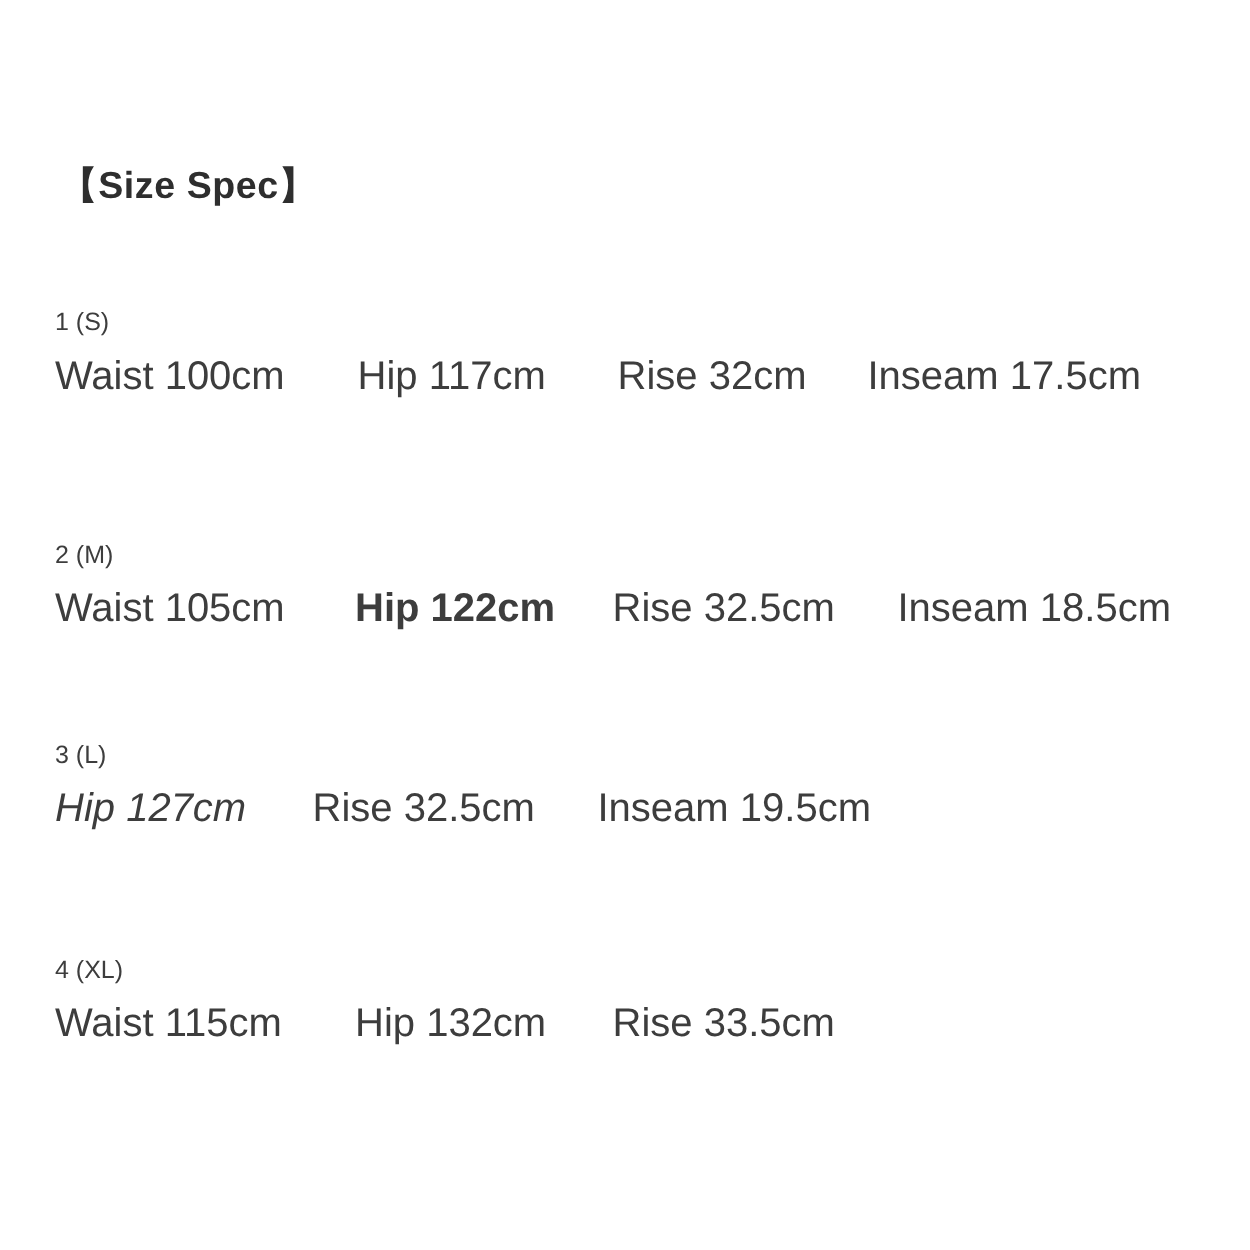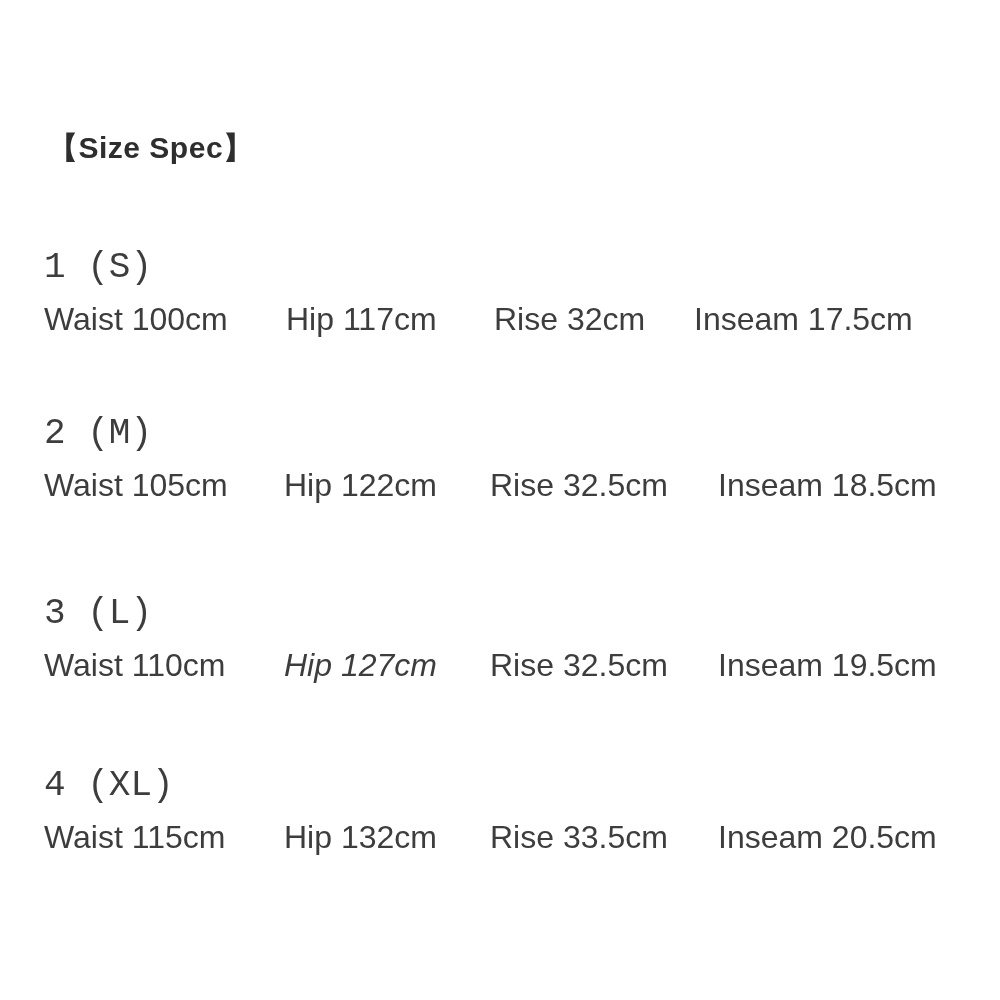--- a/index.html
+++ b/index.html
@@ -30,49 +30,48 @@
     letter-spacing: 0.5px;
     color: #2e2e2e;
     white-space: nowrap;
   }
   .size-block {
     position: absolute;
     left: 44px;
     width: 930px;
   }
   .size-name {
-    font-size: 36px;
+    font-size: 20px;
     color: #3d3d3d;
     line-height: 1.2;
     white-space: nowrap;
-    font-family: Liberation Mono, monospace;
   }
   .measure-row {
     margin-top: 12px;
     font-size: 32px;
     color: #3d3d3d;
     white-space: nowrap;
     display: flex;
   }
   .measure-cell {
     display: inline-block;
   }
   .block-0 { top: 246px; }
-  .block-1 { top: 412px; }
+  .block-1 { top: 432px; }
   .block-2 { top: 592px; }
   .block-3 { top: 764px; }
 
   
   .block-0 .m0 { width: 242px; }
   .block-0 .m1 { width: 208px; }
   .block-0 .m2 { width: 200px; }
   .block-0 .m3 { width: auto; }
 
   .block-1 .m0 { width: 240px; }
-  .block-1 .m1 { width: 206px; }
+  .block-1 .m1 { width: 206px; font-weight: bold; }
   .block-1 .m2 { width: 228px; }
   .block-1 .m3 { width: auto; }
 
   .block-2 .m0 { width: 240px; }
   .block-2 .m1 { width: 206px; font-style: italic; }
   .block-2 .m2 { width: 228px; }
   .block-2 .m3 { width: auto; }
 
   .block-3 .m0 { width: 240px; }
   .block-3 .m1 { width: 206px; }
@@ -102,30 +101,28 @@
       <span class="measure-cell m0">Waist 105cm</span>
       <span class="measure-cell m1">Hip 122cm</span>
       <span class="measure-cell m2">Rise 32.5cm</span>
       <span class="measure-cell m3">Inseam 18.5cm</span>
     </div>
   </div>
 
   <div class="size-block block-2">
     <div class="size-name">3 (L)</div>
     <div class="measure-row">
-      <span class="measure-cell m0">Waist 110cm</span>
       <span class="measure-cell m1">Hip 127cm</span>
       <span class="measure-cell m2">Rise 32.5cm</span>
       <span class="measure-cell m3">Inseam 19.5cm</span>
     </div>
   </div>
 
   <div class="size-block block-3">
     <div class="size-name">4 (XL)</div>
     <div class="measure-row">
       <span class="measure-cell m0">Waist 115cm</span>
       <span class="measure-cell m1">Hip 132cm</span>
       <span class="measure-cell m2">Rise 33.5cm</span>
-      <span class="measure-cell m3">Inseam 20.5cm</span>
     </div>
   </div>
 
 </div>
 
 </body></html>

